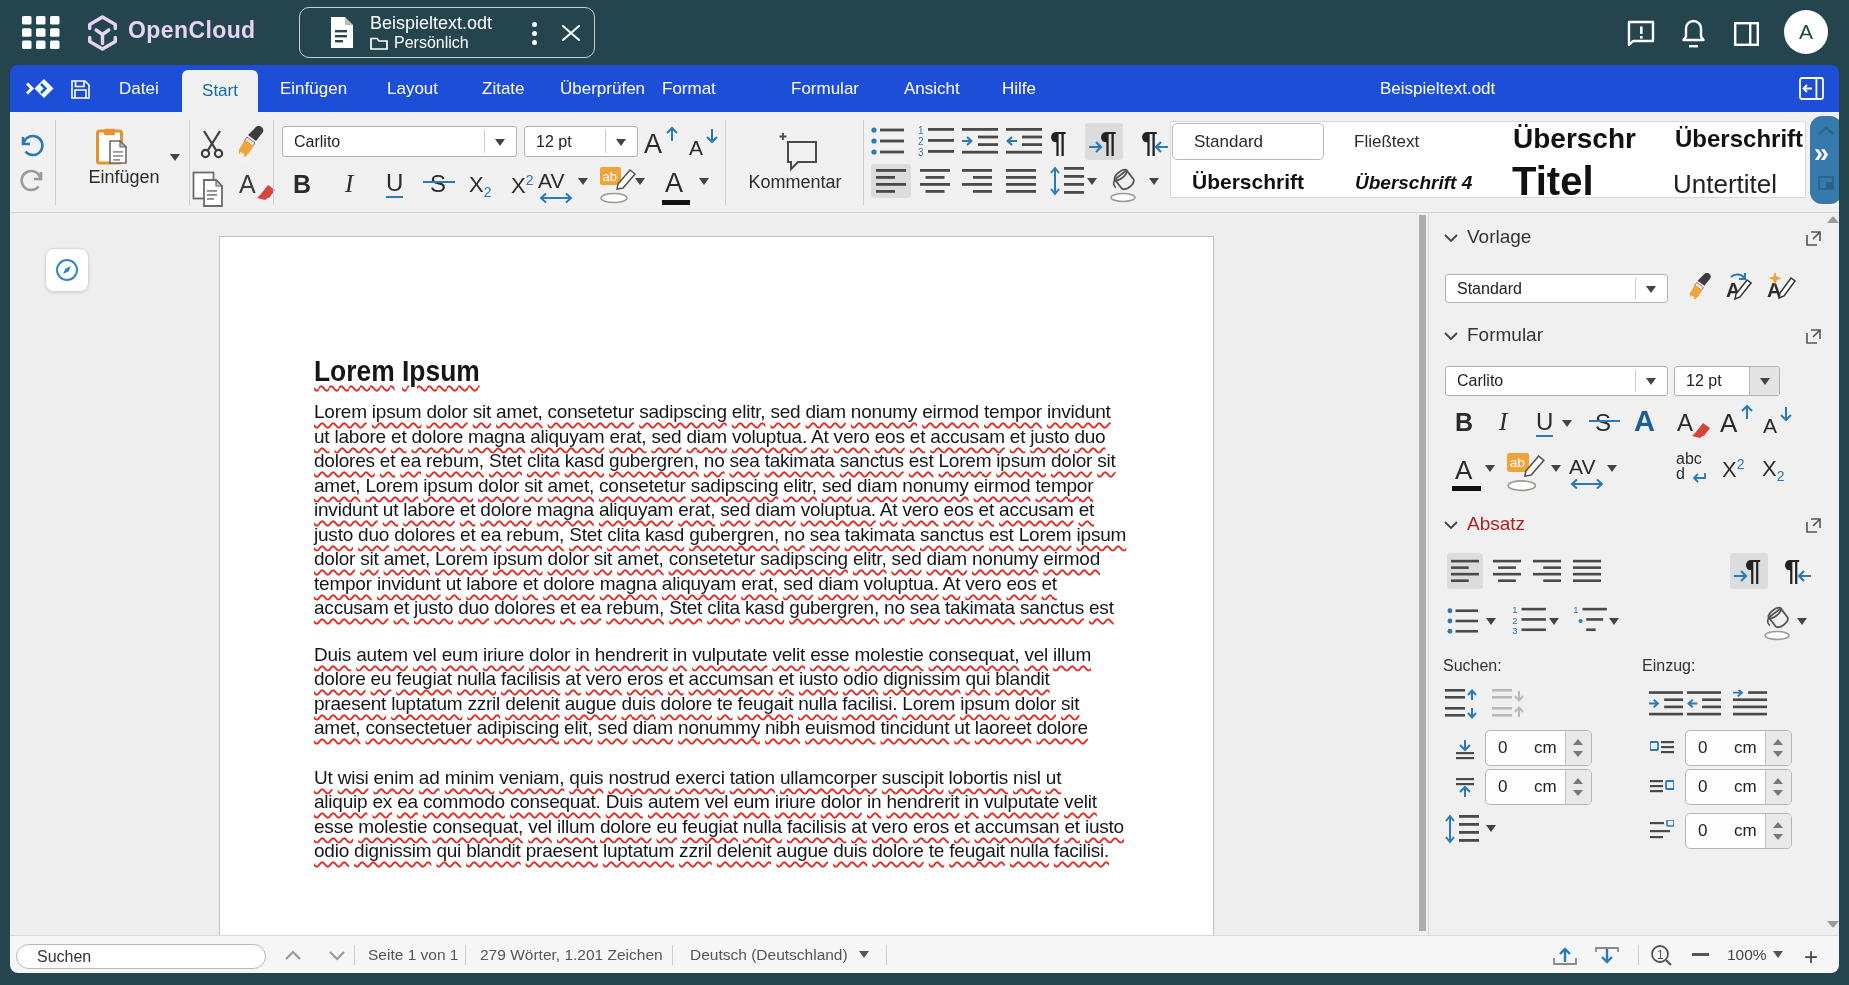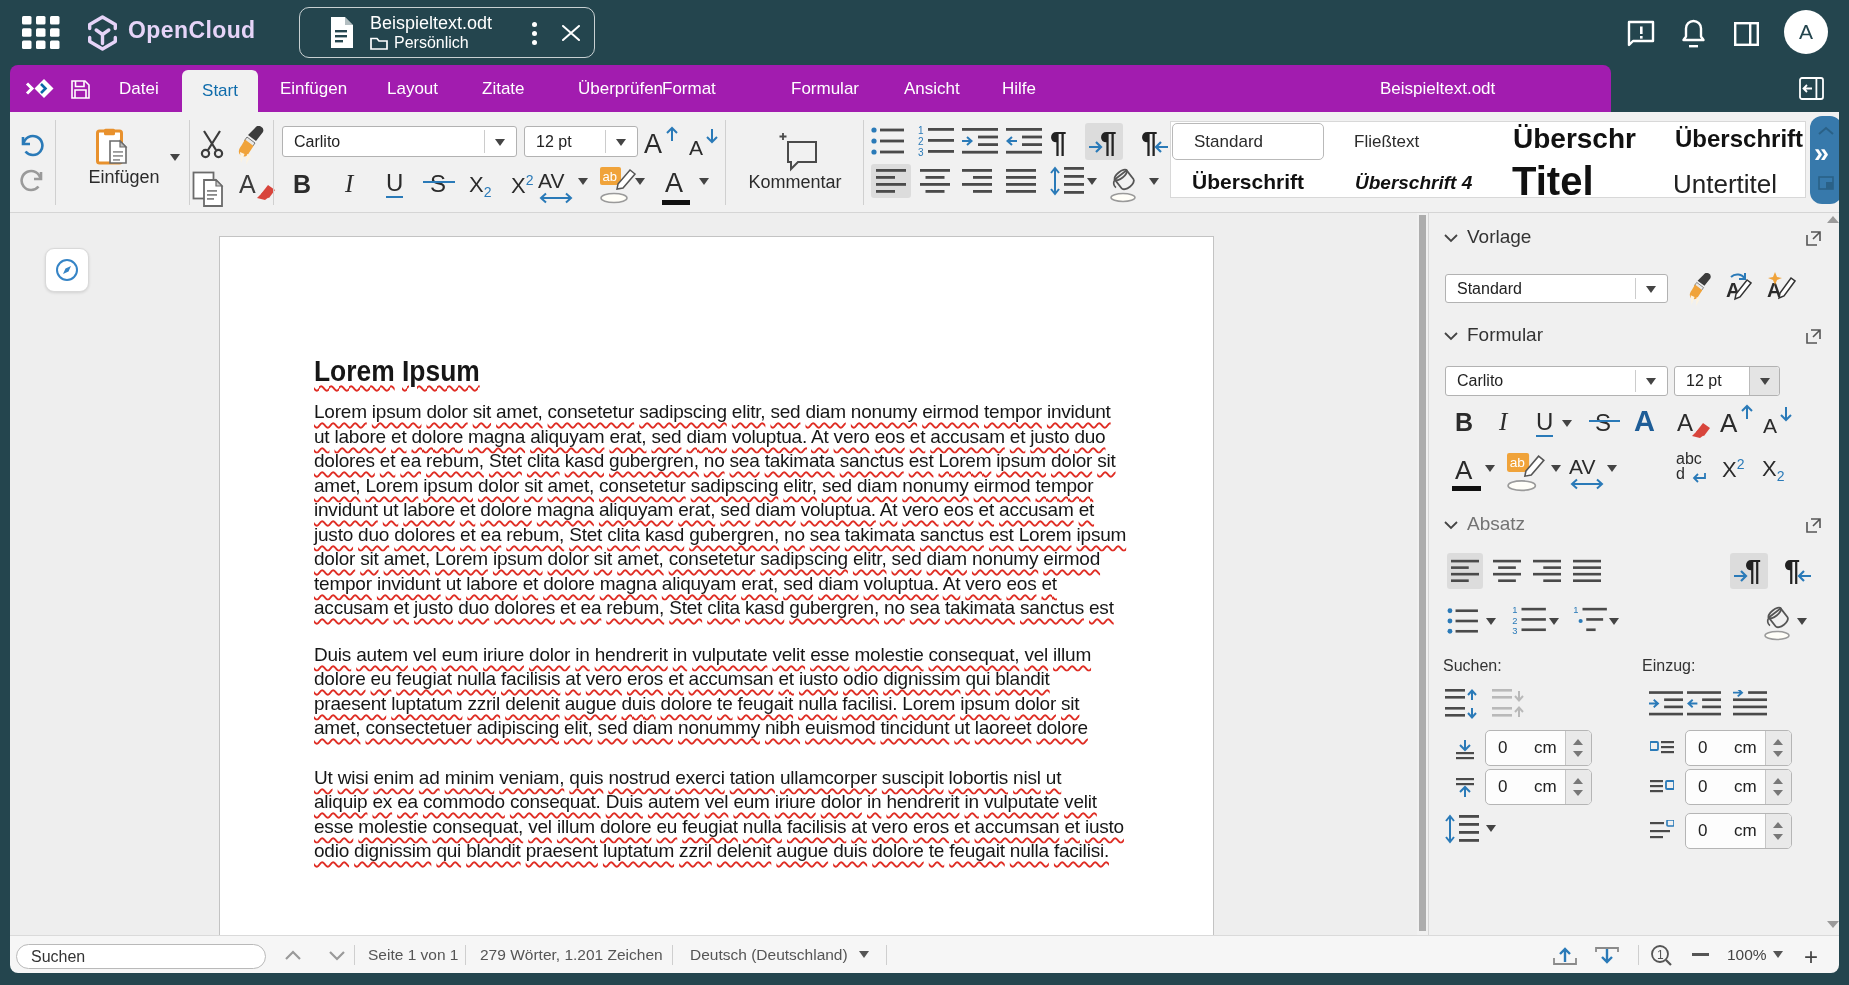--- a/index.html
+++ b/index.html
@@ -5,21 +5,21 @@
   * { margin:0; padding:0; box-sizing:border-box; }
   html,body { width:1849px; height:985px; overflow:hidden; }
   body { font-family:"Liberation Sans",sans-serif; position:relative; background:#24454e; }
   .abs { position:absolute; }
   svg { display:block; }
 
   
   #topbar { position:absolute; left:0; top:0; width:1584px; height:65px; background:#24454e; }
 
   
-  #menubar { position:absolute; left:10px; top:65px; width:1601px; height:47px; background:#a21caf; border-radius:8px 8px 0 0; }
+  #menubar { position:absolute; left:10px; top:65px; width:1829px; height:47px; background:#1d4ed8; border-radius:8px 8px 0 0; }
   .mitem { position:absolute; top:0; height:47px; line-height:47px; color:#fff; font-size:17px; }
   #starttab { position:absolute; left:172px; top:5px; width:76px; height:42px; background:#f1f1f1; border-radius:6px 6px 0 0; color:#0f6cab; font-size:17px; text-align:center; line-height:42px; }
 
   
   #toolbar { position:absolute; left:10px; top:112px; width:1829px; height:101px; background:#f1f1f1; border-bottom:1px solid #d5d5d5; }
   .tsep { position:absolute; width:1px; background:#d0d0d0; top:8px; height:85px; }
 
   
   #docarea { position:absolute; left:10px; top:213px; width:1407px; height:722px; background:#eeeeee; }
   #page { position:absolute; left:209px; top:23px; width:995px; height:699px; background:#fff; border:1px solid #c3c3c3; border-bottom:none; }
@@ -129,21 +129,21 @@
         <path d="M1 1 h13 l4 4 v13 h-17 z"></path>
         <path d="M4.5 1 v5.5 h8.5 v-5.5"></path>
         <path d="M4 18 v-8 h11 v8"></path>
       </g>
     </svg>
     <div class="mitem" style="left:109px">Datei</div>
     <div id="starttab">Start</div>
     <div class="mitem" style="left:270px">Einfügen</div>
     <div class="mitem" style="left:377px">Layout</div>
     <div class="mitem" style="left:472px">Zitate</div>
-    <div class="mitem" style="left:568px">Überprüfen</div>
+    <div class="mitem" style="left:550px">Überprüfen</div>
     <div class="mitem" style="left:652px">Format</div>
     <div class="mitem" style="left:781px">Formular</div>
     <div class="mitem" style="left:894px">Ansicht</div>
     <div class="mitem" style="left:992px">Hilfe</div>
     <div class="mitem" style="left:1370px">Beispieltext.odt</div>
     <svg class="abs" style="left:1789px;top:12px" width="25" height="23" viewBox="0 0 25 23">
       <rect x="1" y="1" width="23" height="21" rx="2" fill="none" stroke="#fff" stroke-width="1.8"></rect>
       <rect x="16.5" y="1" width="1.8" height="21" fill="#fff"></rect>
       <path d="M13 11.5 h-8 m3 -3.5 l-3.5 3.5 l3.5 3.5" fill="none" stroke="#fff" stroke-width="1.8"></path>
     </svg>
@@ -484,21 +484,21 @@
     <div class="abs" style="left:247px;top:238px;font-size:16px;color:#2b2b2b;line-height:15px">abc<br>d</div>
     <svg class="abs" style="left:262px;top:259px" width="16" height="12" viewBox="0 0 16 12">
       <path d="M14 1 v5 h-11 m4 -4 l-4 4 l4 4" fill="none" stroke="#2a7ab8" stroke-width="1.8"></path>
     </svg>
     <div class="abs" style="left:293px;top:243px;font-size:22px;color:#2b2b2b">X<sup style="color:#2a7ab8;font-size:14px">2</sup></div>
     <div class="abs" style="left:333px;top:243px;font-size:22px;color:#2b2b2b">X<sub style="color:#2a7ab8;font-size:14px">2</sub></div>
 
     <svg class="abs" style="left:15px;top:307px" width="14" height="10" viewBox="0 0 14 10">
       <path d="M1 2 l6 6 l6 -6" fill="none" stroke="#444" stroke-width="1.8"></path>
     </svg>
-    <div class="abs" style="left:38px;top:300px;font-size:19px;color:#737373">Absatz</div>
+    <div class="abs" style="left:38px;top:300px;font-size:19px;color:#b91c1c">Absatz</div>
     <svg class="abs" style="left:377px;top:305px" width="15" height="15" viewBox="0 0 15 15">
       <path d="M1 4 v10 h10 M5 1 h9 v9 M14 1 L7 8" fill="none" stroke="#555" stroke-width="1.6"></path>
     </svg>
 
     <div class="abs selbg" style="left:18px;top:340px;width:36px;height:36px"></div>
     <svg class="abs" style="left:22px;top:346px" width="28" height="24" viewBox="0 0 30 24">
       <g fill="#4a4a4a">
         <rect width="30" height="2.8"></rect>
         <rect y="7" width="19" height="2.8"></rect>
         <rect y="14" width="30" height="2.8"></rect>
@@ -704,21 +704,21 @@
     <div class="spin" style="left:256px;top:600px">
       <span class="sb"></span>
       <span class="su"></span>
       <span class="sd"></span>
     </div>
 
     <div class="abs" style="left:398px;top:3px;width:0;height:0;border-left:6px solid transparent;border-right:6px solid transparent;border-bottom:7px solid #9a9a9a"></div>
     <div class="abs" style="left:398px;top:708px;width:0;height:0;border-left:6px solid transparent;border-right:6px solid transparent;border-top:7px solid #9a9a9a"></div>
   </div>
   <div id="statusbar">
-    <div class="abs" style="left:6px;top:8px;width:250px;height:25px;background:#fff;border:1px solid #b9b9b9;border-radius:13px;font-size:16px;color:#333;line-height:23px"><span style="margin-left:14px">Suchen</span></div>
+    <div class="abs" style="left:6px;top:8px;width:250px;height:25px;background:#fff;border:1px solid #b9b9b9;border-radius:13px;font-size:16px;color:#333;line-height:23px"><span style="margin-left:20px">Suchen</span></div>
     <svg class="abs" style="left:274px;top:14px" width="18" height="11" viewBox="0 0 18 11">
       <path d="M2 9 L9 2 l7 7" fill="none" stroke="#9a9a9a" stroke-width="2.2"></path>
     </svg>
     <svg class="abs" style="left:318px;top:14px" width="18" height="11" viewBox="0 0 18 11">
       <path d="M2 2 L9 9 l7 -7" fill="none" stroke="#9a9a9a" stroke-width="2.2"></path>
     </svg>
     <div class="ssep" style="left:344px"></div>
     <div class="abs" style="left:358px;top:10px">Seite 1 von 1</div>
     <div class="ssep" style="left:455px"></div>
     <div class="abs" style="left:470px;top:10px">279 Wörter, 1.201 Zeichen</div>

